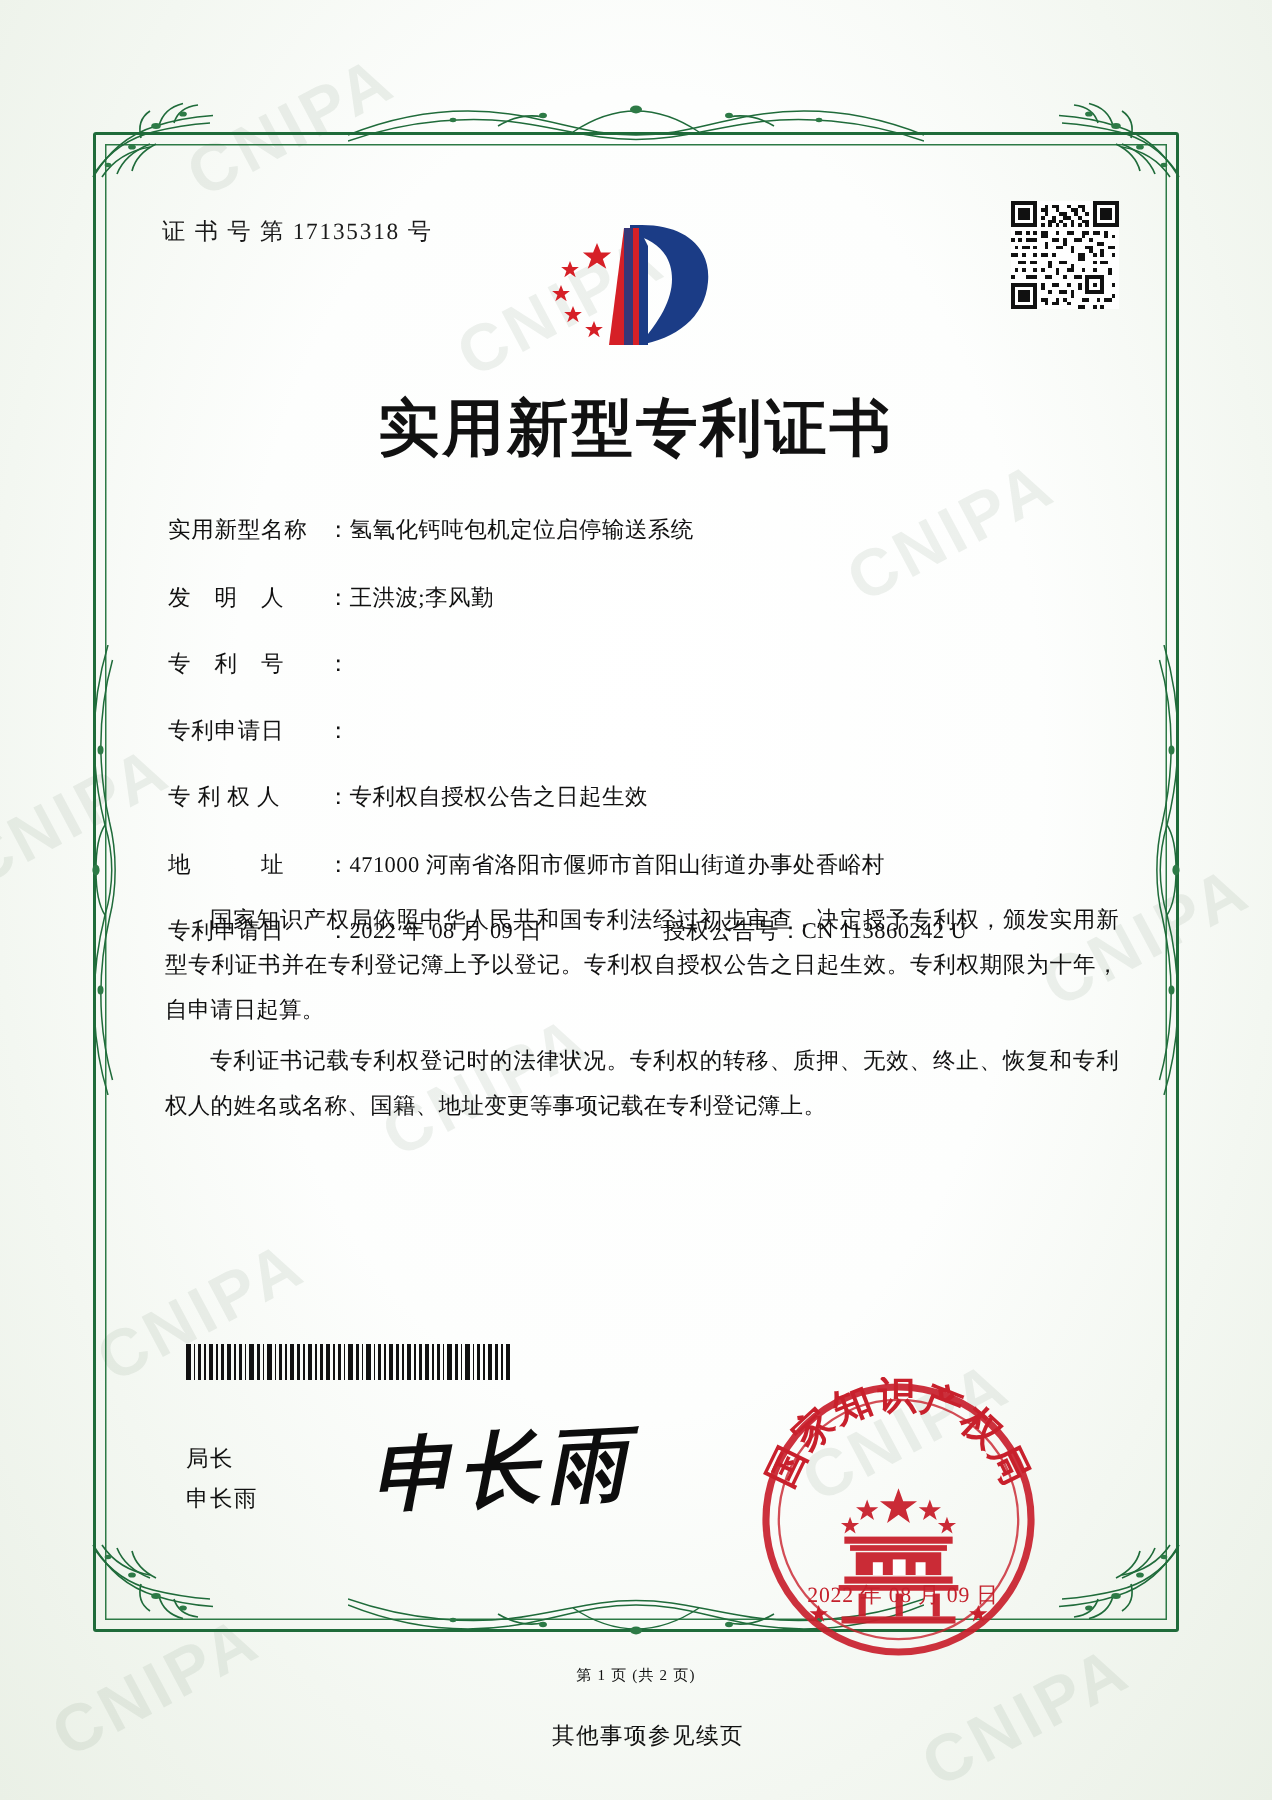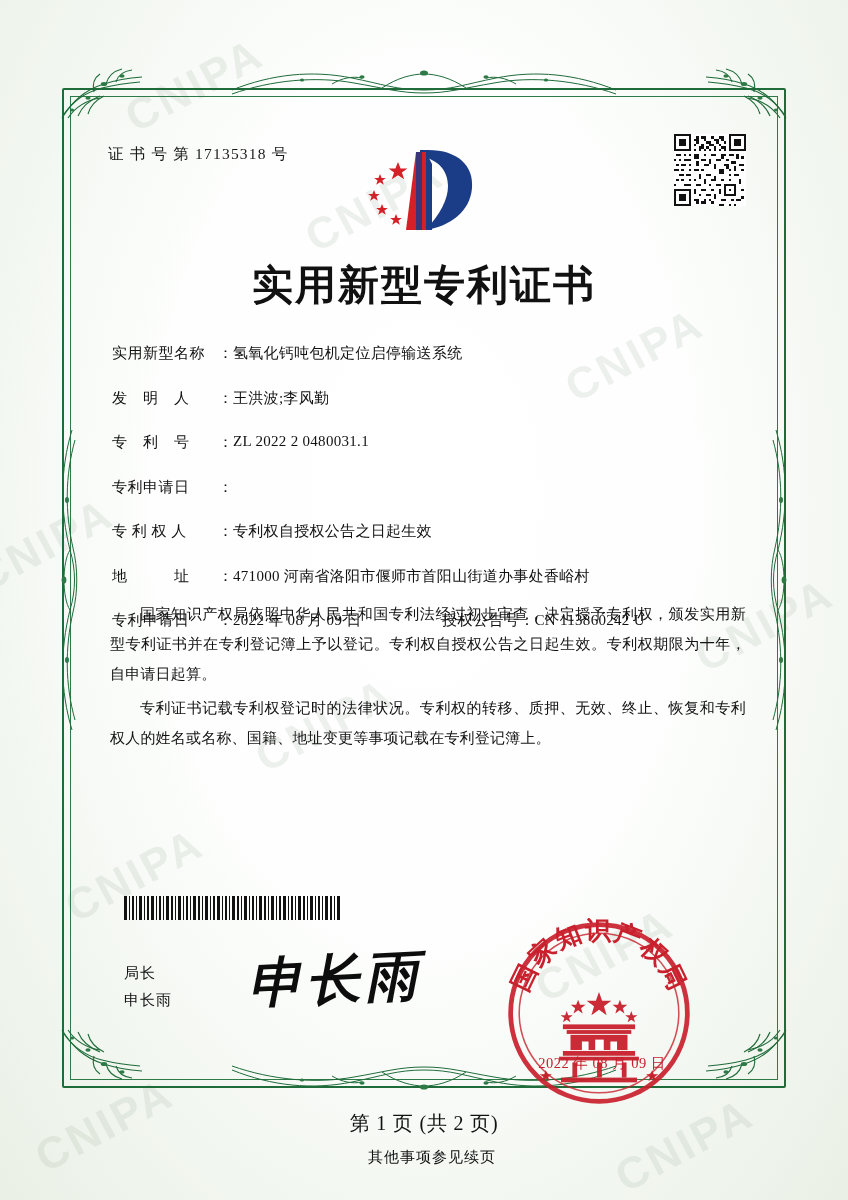--- a/index.html
+++ b/index.html
@@ -209,21 +209,21 @@
     font-size: 14.5px;
     color: #c4212c;
     letter-spacing: 0.5px;
     font-family: "Liberation Serif", serif;
   }
 
   #page-number {
     position: absolute;
     left: 0; right: 0; top: 1110px;
     text-align: center;
-    font-size: 20px;
+    font-size: 10px;
     color: #111;
     letter-spacing: 0.8px;
   }
   #footer-note {
     position: absolute;
     left: 16px; right: 0; top: 1148px;
     text-align: center;
     font-size: 15px;
     color: #111;
     letter-spacing: 1px;
@@ -569,21 +569,20 @@
         <span class="field-value">氢氧化钙吨包机定位启停输送系统</span>
       </div>
       <div class="field-row">
         <span class="field-label">发　明　人</span>
         <span class="field-colon">：</span>
         <span class="field-value">王洪波;李风勤</span>
       </div>
       <div class="field-row">
         <span class="field-label">专　利　号</span>
         <span class="field-colon">：</span>
-        <span class="field-value">ZL 2022 2 0480031.1</span>
       </div>
       <div class="field-row">
         <span class="field-label">专利申请日</span>
         <span class="field-colon">：</span>
       </div>
       <div class="field-row">
         <span class="field-label">专 利 权 人</span>
         <span class="field-colon">：</span>
         <span class="field-value">专利权自授权公告之日起生效</span>
       </div>

